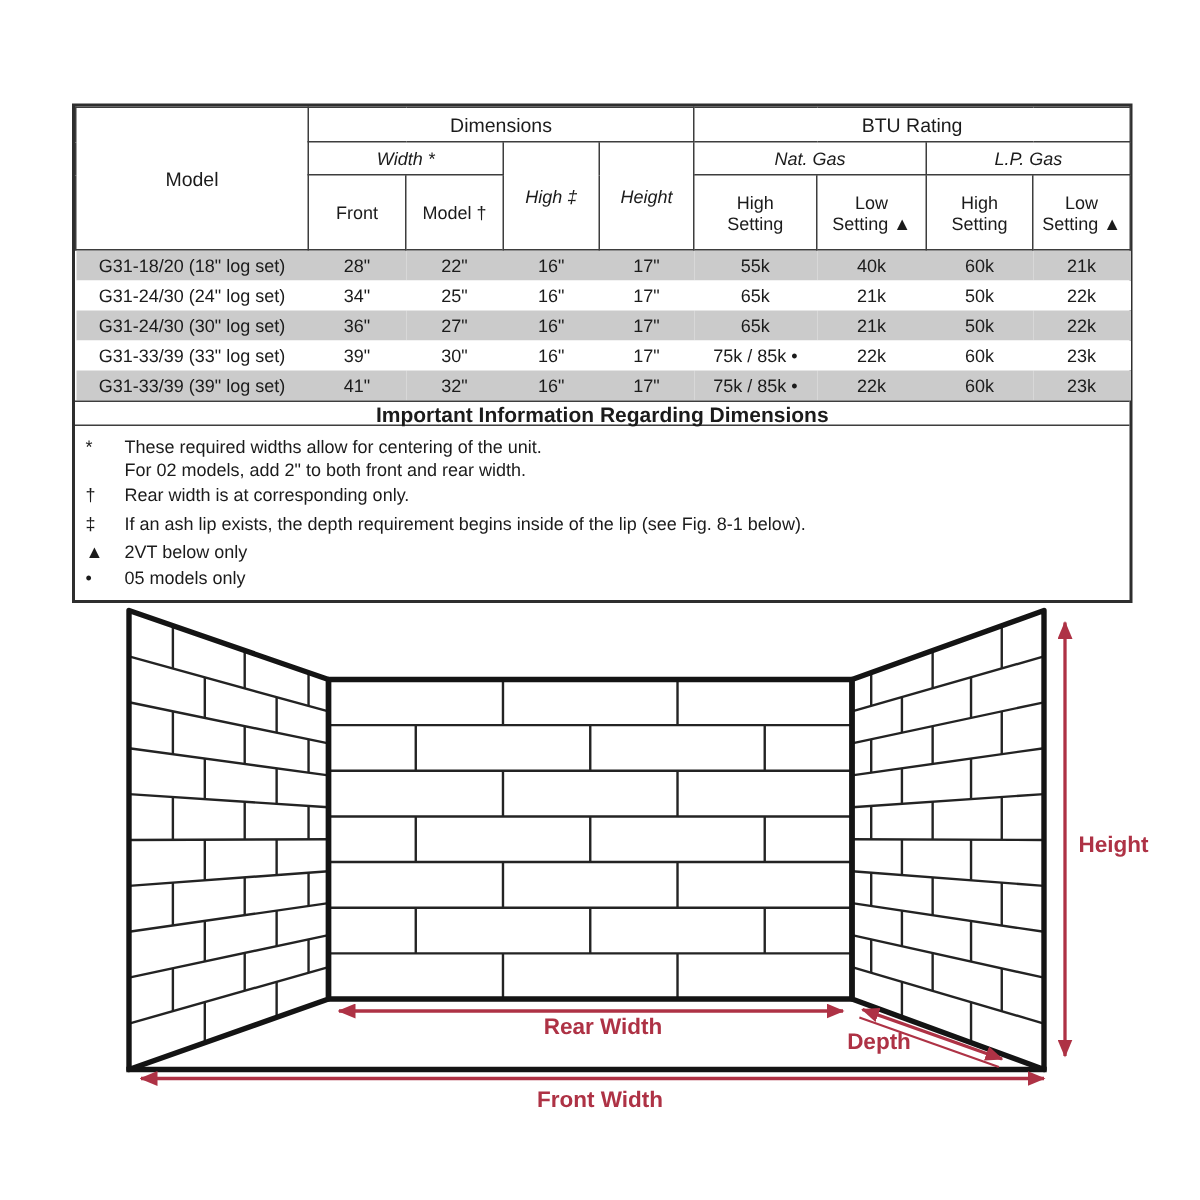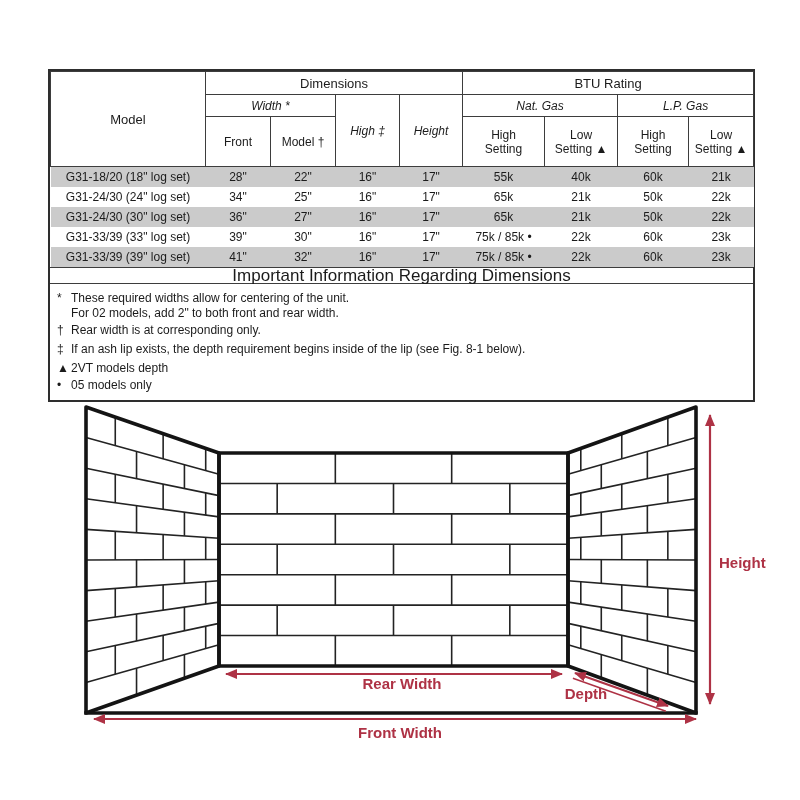--- a/index.html
+++ b/index.html
@@ -17,25 +17,25 @@
   tr.h3 th{ height:50px; line-height:14px; }
   th.bold{ font-weight:bold; font-size:13px; }
   .pre{ white-space:pre-line; }
   table.spec td{ border:none; height:20px; text-align:center; vertical-align:middle; padding:0; }
   td.model{ text-align:left; padding-left:7px; }
   tbody tr.g{ background:var(--gray); }
   tbody tr.w{ background:#fff; }
   tbody tr + tr td{ border-top:2px solid #fff; }
   tbody tr:first-child td{ border-top:1px solid var(--line); }
   .info-title{ border-top:1px solid var(--line); border-bottom:1px solid var(--line);
-               height:17px; line-height:16px; text-align:center; font-weight:normal; font-size:17px; }
+               height:17px; line-height:16px; text-align:center; font-weight:bold; font-size:14px; }
   .notes{ padding:5px 8px 7px 7px; font-size:12px; line-height:15px; }
   .note{ display:flex; margin-top:2px; }
   .note .mk{ width:14px; flex:0 0 14px; }
-  .note .tx{ flex:1; white-space:pre-line; }
+  .note .tx{ flex:1; white-space:pre-line;margin-left:12px; }
   .note.sp{ margin-top:4px; }
 
   
   .diagram{ position:absolute; left:0; top:385px; width:800px; height:415px; }
   .wallfill{ fill:#ffffff; stroke:none; }
   #mortar line{ stroke:#232323; stroke-width:1.6; }
   .outline{ fill:none; stroke:#141414; stroke-width:3.6; stroke-linejoin:round; stroke-linecap:square; }
   .arrows line{ stroke:var(--accent); }
   .arrows .shaft{ stroke-width:2.2; }
   .arrows .shaft2{ stroke-width:1.5; }
@@ -157,21 +157,21 @@
       <div class="note">
         <span class="mk">†</span>
         <span class="tx">Rear width is at corresponding only.</span>
       </div>
       <div class="note sp">
         <span class="mk">‡</span>
         <span class="tx">If an ash lip exists, the depth requirement begins inside of the lip (see Fig. 8-1 below).</span>
       </div>
       <div class="note sp">
         <span class="mk">▲</span>
-        <span class="tx">2VT models depth</span>
+        <span class="tx">2VT below only</span>
       </div>
       <div class="note">
         <span class="mk">•</span>
         <span class="tx">05 models only</span>
       </div>
     </div>
   </div>
 
   <svg class="diagram" viewBox="0 0 800 415">
     <defs>

